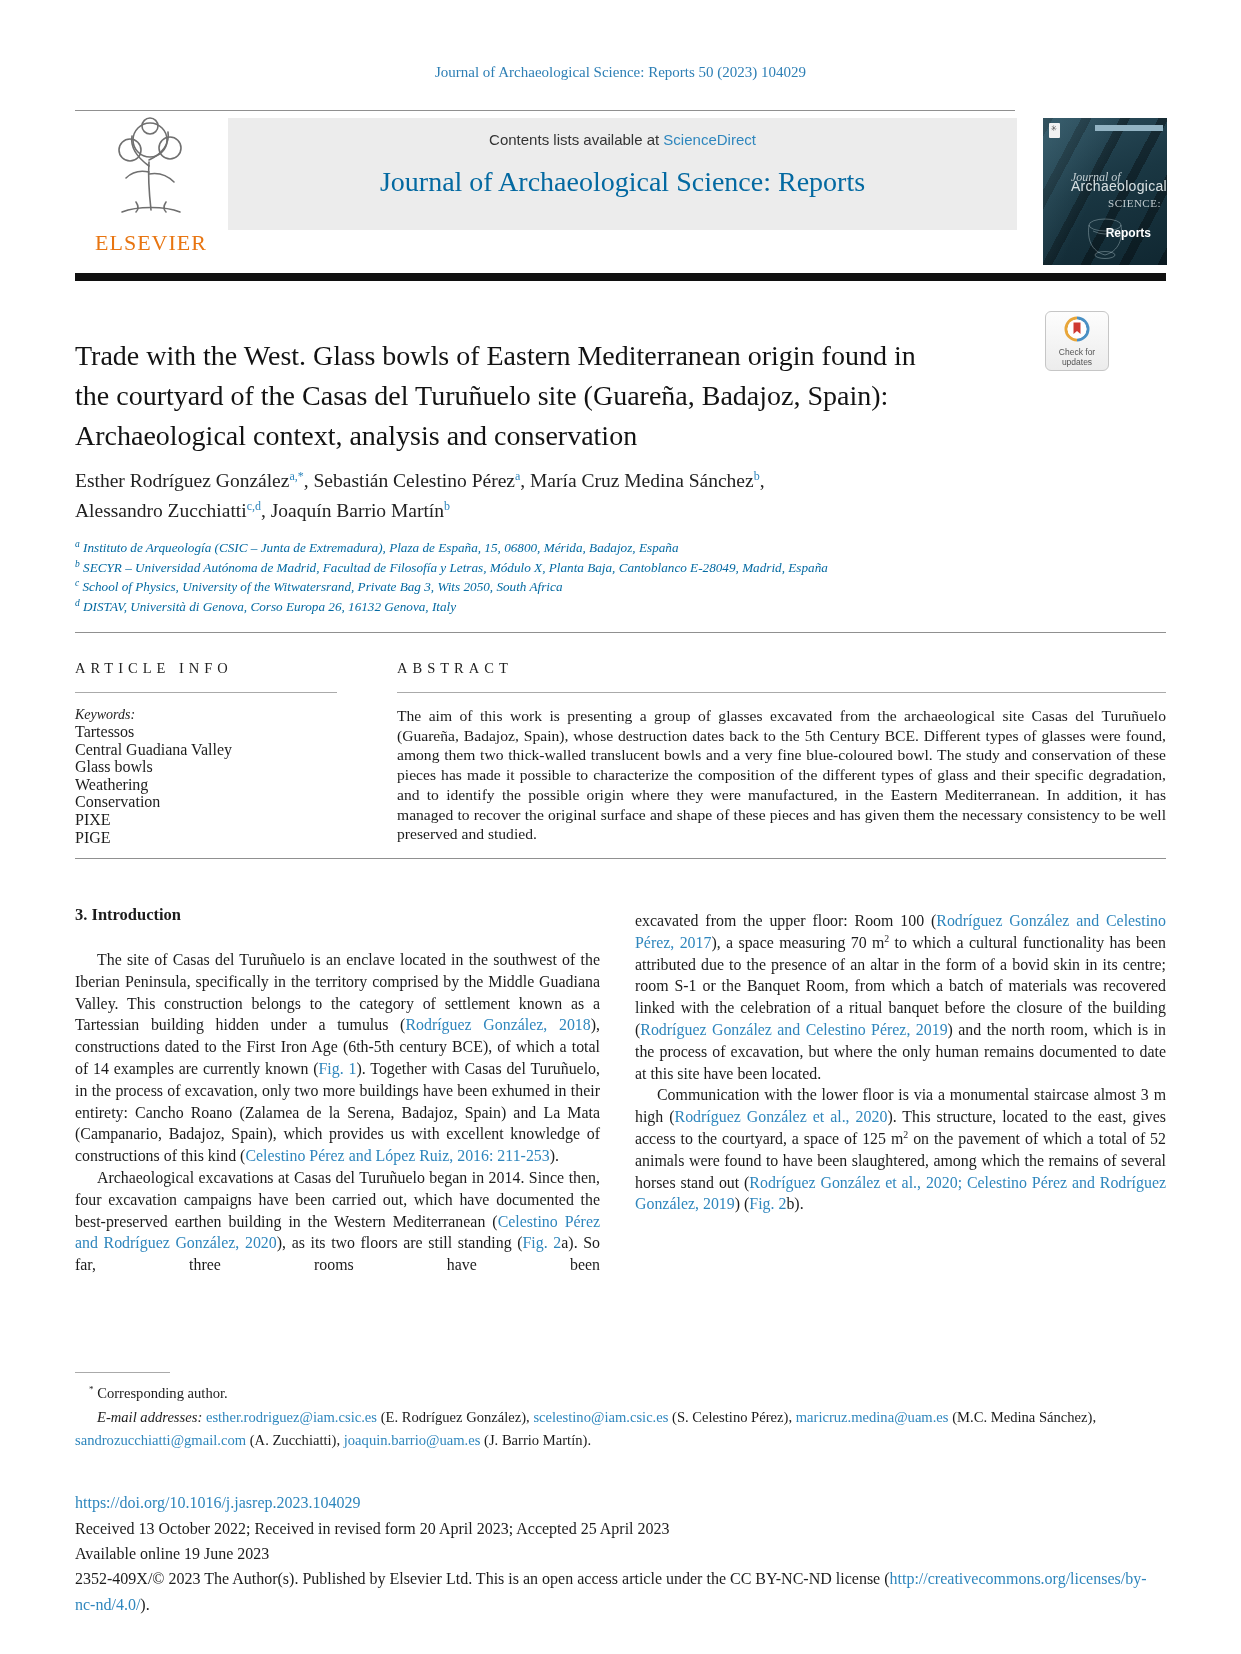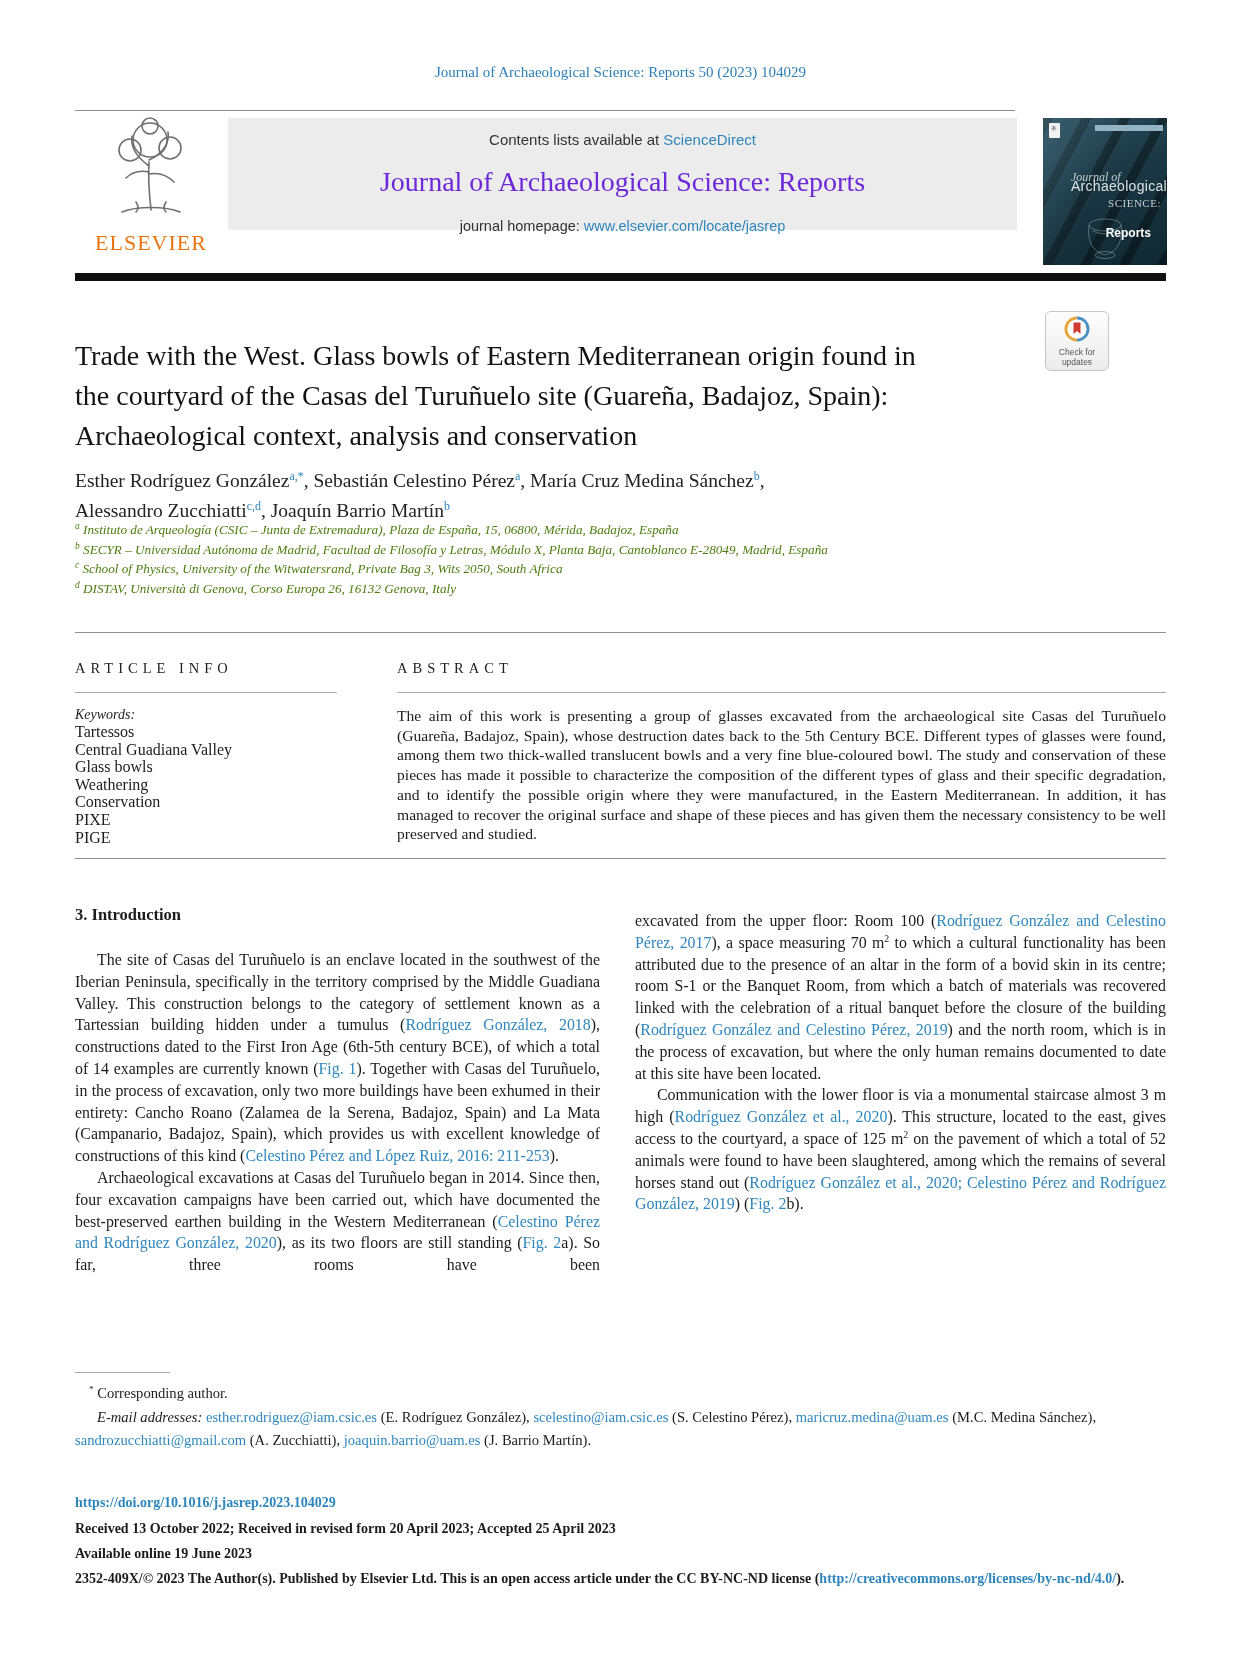--- a/index.html
+++ b/index.html
@@ -10,21 +10,21 @@
   .lnk{color:#2e86bd;}
   .it{font-style:italic;}
   sup{font-size:62%;line-height:0;}
 
   
   .masthead{left:75px;top:64px;width:1091px;text-align:center;font-size:15px;color:#2d7fb5;}
 
   
   .graybox{left:228px;top:118px;width:789px;height:112px;background:#ececec;text-align:center;}
   .contents-line{margin-top:13px;font-family:"Liberation Sans",sans-serif;font-size:15px;color:#333;}
-  .journal-title{margin-top:18px;font-size:28px;color:#6d28d9;}
+  .journal-title{margin-top:18px;font-size:28px;color:#0369a1;}
   .homepage-line{margin-top:20px;font-family:"Liberation Sans",sans-serif;font-size:14.5px;color:#333;}
   .logo-wrap{left:80px;top:114px;width:142px;height:142px;text-align:center;}
   .elsevier-word{position:absolute;left:0;bottom:0;width:100%;font-size:22px;letter-spacing:1px;color:#e87511;}
   .blackbar{left:75px;top:273px;width:1091px;height:8px;background:#101010;position:absolute;}
 
   
   .cover{left:1043px;top:118px;width:124px;height:147px;background:
      linear-gradient(115deg, rgba(70,110,125,.55) 0%, rgba(20,45,58,0) 45%),
      repeating-linear-gradient(118deg, rgba(0,0,0,.35) 0 9px, rgba(0,0,0,0) 9px 34px),
      linear-gradient(160deg,#2c4e5d 0%,#1a3743 45%,#102731 100%);
@@ -42,41 +42,41 @@
 
   
   .badge{left:1045px;top:311px;width:62px;height:58px;border:1px solid #c6c6c6;border-radius:6px;
      background:linear-gradient(#fdfdfd,#ececec);text-align:center;cursor:pointer;}
   .badge-txt{font-family:"Liberation Sans",sans-serif;font-size:8.5px;color:#555;line-height:9.5px;margin-top:1px;}
 
   
   .title{left:75px;top:336px;width:945px;font-size:28px;line-height:40px;color:#131313;}
   .authors{left:75px;top:466px;width:1000px;font-size:19.5px;line-height:30px;color:#222;}
   .authors sup{color:#2e86bd;font-size:12px;}
-  .affils{left:75px;top:520px;width:1000px;font-size:13.2px;line-height:19.5px;font-style:italic;color:#4d7c0f;}
+  .affils{left:75px;top:538px;width:1000px;font-size:13.2px;line-height:19.5px;font-style:italic;color:#0369a1;}
   .affils sup{font-size:9.5px;}
 
   
   .sec-head{font-size:14.5px;letter-spacing:5px;color:#222;}
   .kw{font-size:16px;line-height:17.6px;}
   .kw-label{font-style:italic;font-size:14px;line-height:17.6px;}
   .abstract-text{font-size:15.6px;line-height:19.7px;text-align:justify;color:#1c1c1c;}
 
   
   .colL{left:75px;top:905px;width:525px;}
   .colR{left:635px;top:910px;width:531px;}
   .body-head{font-size:16.5px;font-weight:bold;margin:0 0 24px 0;}
   .para{font-size:15.9px;line-height:21.8px;text-align:justify;margin:0;}
   .ind{text-indent:22px;}
   .cont{text-align-last:justify;}
 
   
   .fn{font-size:14.6px;line-height:23px;}
   .fn-block{left:75px;width:1091px;}
-  .bot{font-size:14px;line-height:26px;font-weight:bold;}
+  .bot{font-size:16px;line-height:26px;}
 </style>
 </head>
 <body>
 
 <div id="page">
 
   <div class="abs masthead">Journal of Archaeological Science: Reports 50 (2023) 104029</div>
 
   <div class="hr" style="left:75px;top:110px;width:940px;"></div>
 
@@ -97,23 +97,20 @@
       </g>
     </svg>
     <div class="elsevier-word">ELSEVIER</div>
   </div>
 
   <div class="abs graybox">
     <div class="contents-line">
       <span>Contents lists available at </span><span class="lnk">ScienceDirect</span>
     </div>
     <div class="journal-title">Journal of Archaeological Science: Reports</div>
-    <div class="homepage-line">
-      <span>journal homepage: </span><span class="lnk">www.elsevier.com/locate/jasrep</span>
-    </div>
   </div>
 
   <div class="abs cover">
     <div class="cover-minilogo"></div>
     <div class="cover-bar"></div>
     <div class="cover-journalof">Journal of</div>
     <div class="cover-line1">Archaeological</div>
     <div class="cover-line2">SCIENCE:</div>
     <div class="cover-line3">Reports</div>
     <svg width="124" height="60" viewBox="0 0 124 60" style="position:absolute;left:0;top:87px;">

